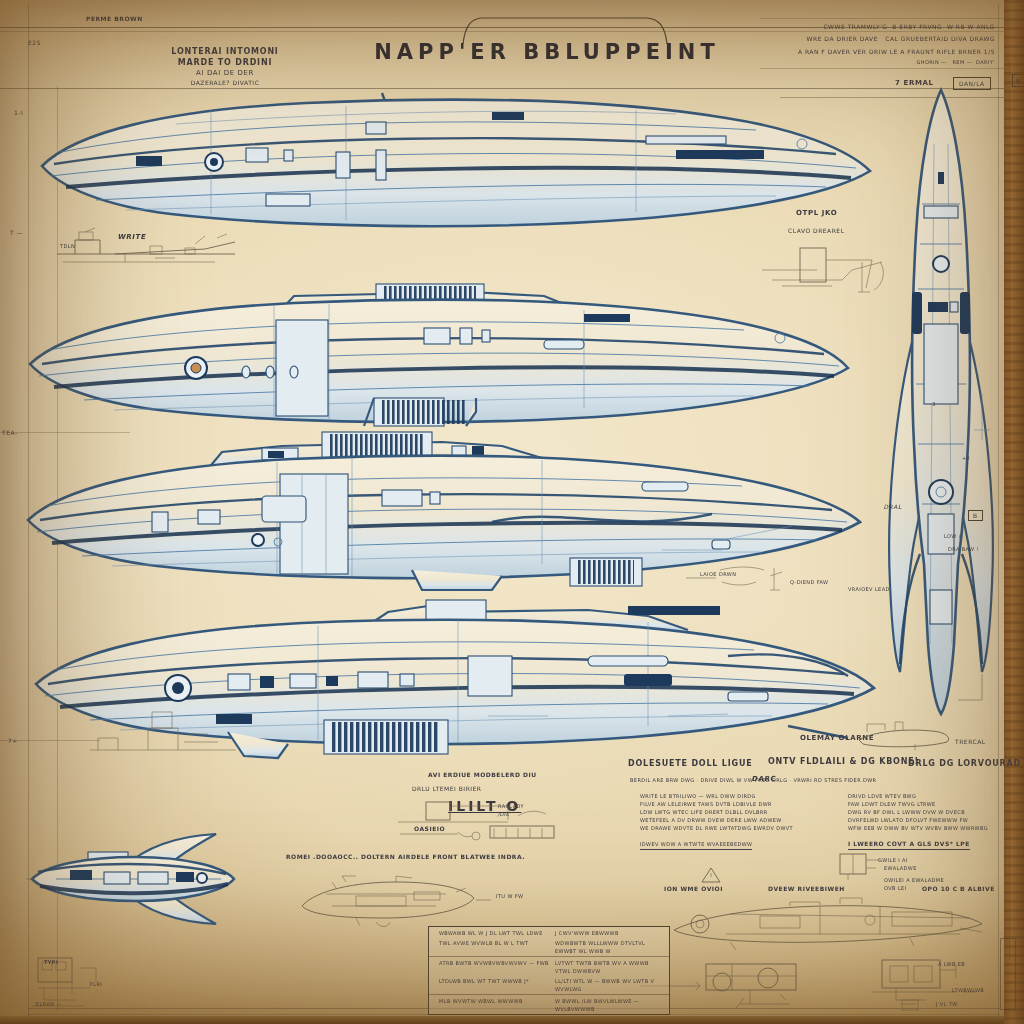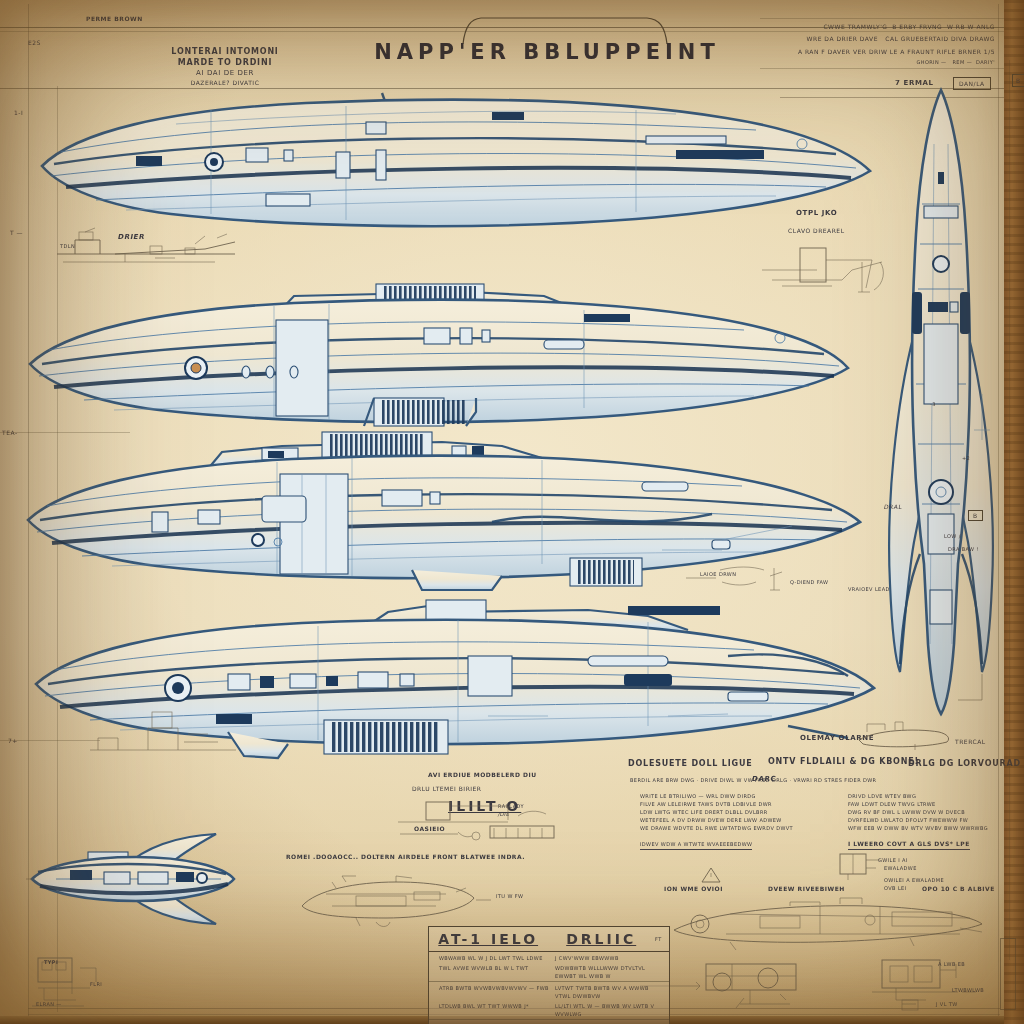--- a/index.html
+++ b/index.html
@@ -156,21 +156,21 @@
   <div class="abs ink t7 tt bold" style="left:796px;top:208px;">OTPL JKO</div>
   <div class="abs ink t6 tt" style="left:788px;top:226px;">CLAVO DREAREL</div>
 
   <svg class="abs" style="left:55px;top:224px;" width="185" height="52" viewBox="0 0 185 52">
     <path class="pencil" d="M2,30 L180,30 M20,30 L20,16 L45,16 L45,30 M60,30 L150,25 L180,18"></path>
     <path class="pencil2" d="M8,38 L160,38 M70,38 L70,30 M100,34 L120,34 M140,20 L150,12 M162,14 L172,10 M30,8 L40,4"></path>
     <rect class="pencil2" x="24" y="8" width="14" height="8"></rect>
       <rect class="pencil2" x="95" y="22" width="12" height="8"></rect>
     <rect class="pencil2" x="130" y="24" width="10" height="6"></rect>
   </svg>
-  <div class="abs ink t7 tt bold" style="left:118px;top:232px;font-style:italic;">DRIER</div>
+  <div class="abs ink t7 tt bold" style="left:118px;top:232px;font-style:italic;">WRITE</div>
   <div class="abs ink t5 tt" style="left:60px;top:242px;">TDLN</div>
 
   <svg class="abs" style="left:762px;top:240px;" width="135" height="62" viewBox="0 0 135 62">
     <path class="pencil2" d="M0,30 L55,30"></path>
     <rect class="pencil" x="38" y="8" width="26" height="34"></rect>
     <path class="pencil2" d="M10,40 L80,40 L90,30 L120,22 M64,20 L110,20 L104,48 M20,46 L70,46 M100,22 L100,52 M96,52 L108,52"></path>
     <path class="pencil2" d="M118,22 C124,30 122,44 112,50"></path>
   </svg>
 
   <svg class="abs" style="left:24px;top:280px;" width="828" height="158" viewBox="0 0 828 158">
@@ -433,25 +433,20 @@
     <rect class="pencil" x="8" y="10" width="34" height="24"></rect>
     <rect class="pencil2" x="12" y="14" width="10" height="8"></rect>
       <rect class="pencil2" x="26" y="14" width="10" height="8"></rect>
     <path class="pencil2" d="M8,40 L60,40 M14,40 L14,52 L46,52 M42,34 L42,46 M50,20 L66,20 L66,34 M2,58 L54,58"></path>
   </svg>
   <div class="abs ink t5 tt bold" style="left:44px;top:958px;">TYPI</div>
   <div class="abs ink t5 tt" style="left:36px;top:1000px;">ELRAN —</div>
   <div class="abs ink t5 tt" style="left:90px;top:980px;">FLRI</div>
 
   <div class="abs" style="left:428px;top:926px;width:240px;border:1.5px solid #4e4534;background:rgba(238,224,192,.35);">
-    <div style="display:flex;border-bottom:1.2px solid #4e4534;align-items:center;height:24px;">
-      <div class="t10 tt bold ink" style="flex:1.1;text-align:center;letter-spacing:3px;">AT-1 IELO</div>
-      <div class="t10 tt bold ink" style="flex:1;text-align:center;letter-spacing:3px;">DRLIIC</div>
-      <div class="t5 tt ink" style="width:14px;">FT</div>
-    </div>
     <div style="display:flex;gap:6px;padding:2px 4px 1px 10px;">
       <div class="t5 tt ink" style="flex:1;">WBWAWB WL W J DL LWT  TWL LDWE</div>
       <div class="t5 tt ink" style="flex:1;">J CWV'WWW EBWWWB</div>
     </div>
     <div style="display:flex;gap:6px;padding:1px 4px 1px 10px;border-bottom:.8px solid rgba(78,69,52,.5);">
       <div class="t5 tt ink" style="flex:1;">TWL AVWE WVWLB BL W L TWT</div>
       <div class="t5 tt ink" style="flex:1;">WDWBWTB WLLLWWW  DTVLTVL  EWWBT WL WWB W</div>
     </div>
     <div style="display:flex;gap:6px;padding:2px 4px 1px 10px;">
       <div class="t5 tt ink" style="flex:1;">ATRB BWTB WVWBVWBVWVWV — FWB</div>

